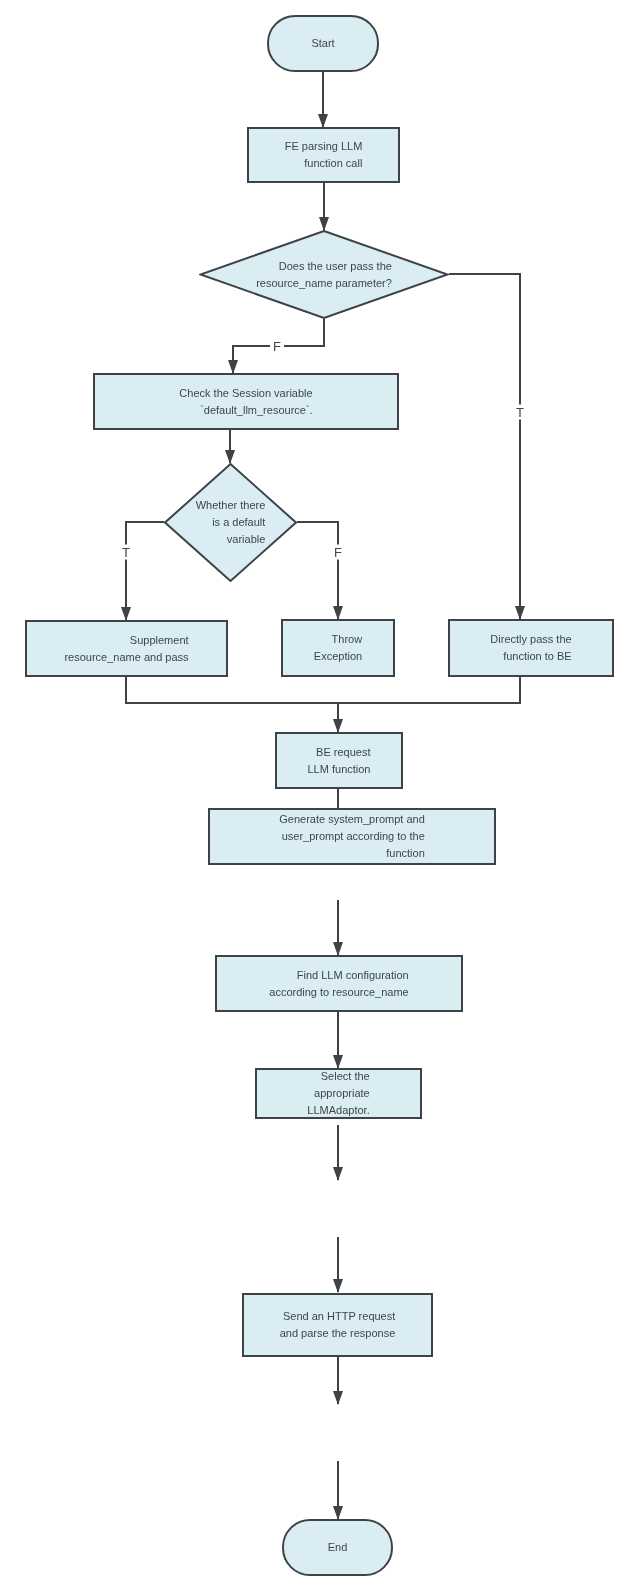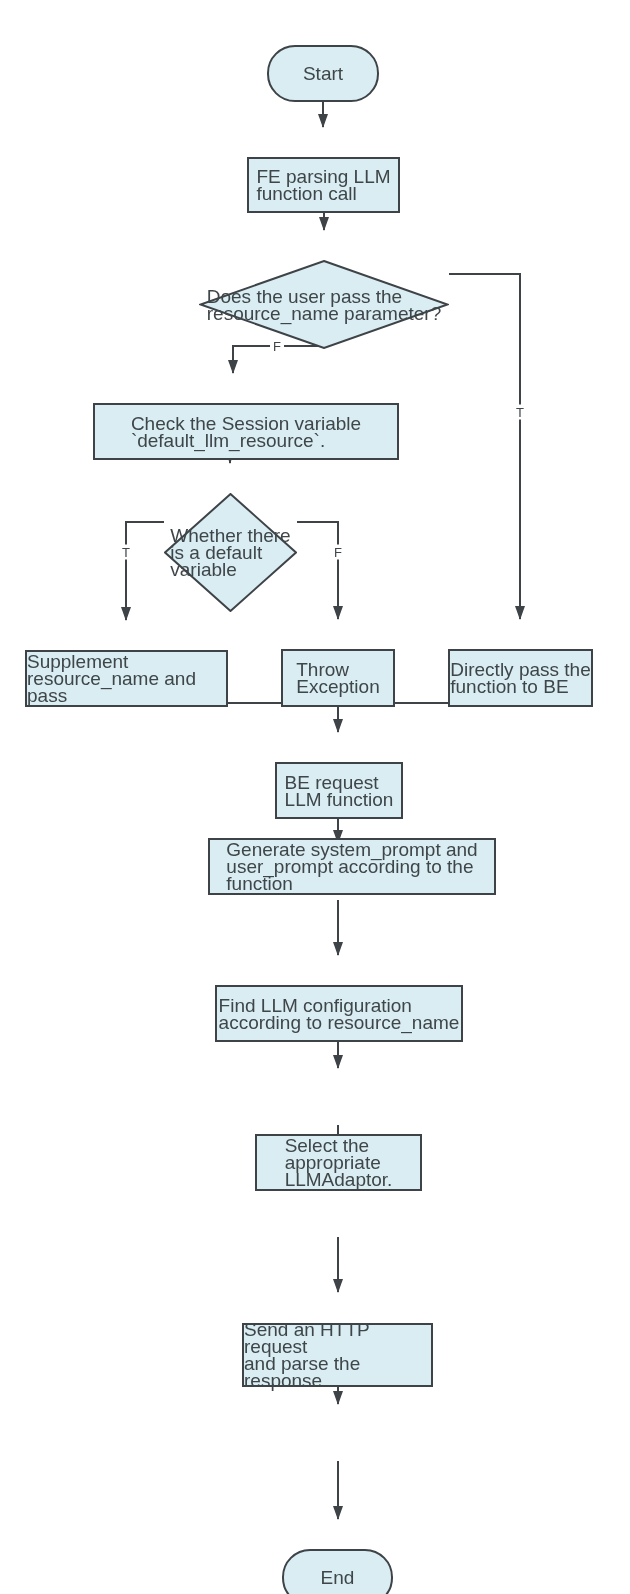--- a/index.html
+++ b/index.html
@@ -8,21 +8,21 @@
     background:var(--background,#fff);
     font-family:"Liberation Sans","DejaVu Sans",sans-serif;
     color:var(--text-color,#3f4649);
     overflow:hidden;
   }
   svg.edges { position:absolute; left:0; top:0; display:block; }
   .edge { fill:none; stroke:var(--line-color,#3e4347); stroke-width:2; }
   .node {
     position:absolute; box-sizing:border-box;
     display:flex; align-items:center; justify-content:center;
-    text-align:left; font-size:19px; line-height:17px;margin-top:30px;
+    text-align:right; font-size:11px; line-height:17px;
   }
   .rect, .stadium {
     background:var(--node-fill,#d9edf2);
     border:2px solid var(--node-stroke,#3e4347);
   }
   .stadium { border-radius:28px; }
   .diamond { background:transparent; border:none; }
   .diamond .shape { position:absolute; left:0; top:0; width:100%; height:100%; }
   .node-label { white-space:pre-line; position:relative; }
   .edge-label {
@@ -95,42 +95,42 @@
   <div class="node rect" style="left:25px;top:620px;width:203px;height:57px">
     <span class="node-label">Supplement
 resource_name and pass</span>
   </div>
 
   <div class="node rect" style="left:281px;top:619px;width:114px;height:58px">
     <span class="node-label">Throw
 Exception</span>
   </div>
 
-  <div class="node rect" style="left:448px;top:619px;width:145px;height:58px">
+  <div class="node rect" style="left:448px;top:619px;width:166px;height:58px">
     <span class="node-label">Directly pass the
 function to BE</span>
   </div>
 
   <div class="node rect" style="left:275px;top:732px;width:128px;height:57px">
     <span class="node-label">BE request
 LLM function</span>
   </div>
 
   <div class="node rect" style="left:208px;top:808px;width:288px;height:57px">
     <span class="node-label">Generate system_prompt and
 user_prompt according to the
 function</span>
   </div>
 
   <div class="node rect" style="left:215px;top:955px;width:248px;height:57px">
     <span class="node-label">Find LLM configuration
 according to resource_name</span>
   </div>
 
-  <div class="node rect" style="left:255px;top:1104px;width:167px;height:57px">
+  <div class="node rect" style="left:255px;top:1068px;width:167px;height:51px">
     <span class="node-label">Select the
 appropriate
 LLMAdaptor.</span>
   </div>
 
 
   <div class="node rect" style="left:242px;top:1293px;width:191px;height:64px">
     <span class="node-label">Send an HTTP request
 and parse the response</span>
   </div>

